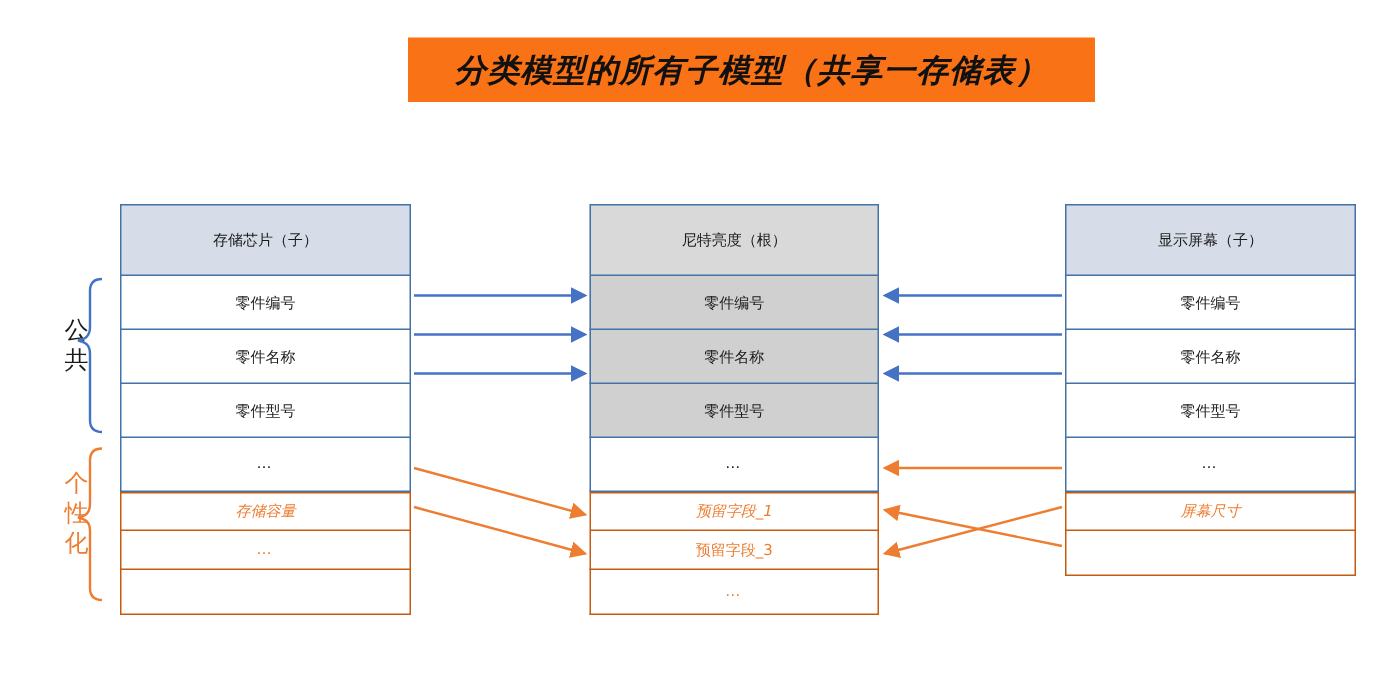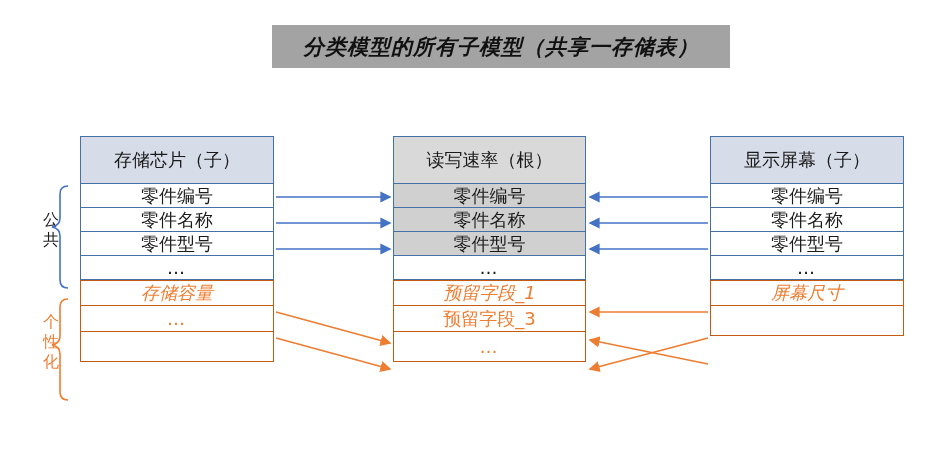--- a/index.html
+++ b/index.html
@@ -9,50 +9,50 @@
     font-family:"DejaVu Sans","Liberation Sans",sans-serif;
     position:relative;
     overflow:hidden;
   }
   #canvas{position:absolute;left:0;top:0;width:926px;height:454px;}
 
   
   #title-banner{
     position:absolute;
     left:272px;top:25px;width:458px;height:43px;
-    background:#a3a3a3;
+    background:#f97316;
     display:flex;align-items:center;justify-content:center;
   }
   #title-text{
     font-size:21px;
     font-style:italic;
     font-weight:bold;
     color:#111111;
     letter-spacing:1px;
     white-space:nowrap;
   }
 
   
   .tbl{position:absolute;}
   .tbl .row{
     box-sizing:border-box;
     display:flex;align-items:center;justify-content:center;
-    font-size:18px;
+    font-size:10px;
     white-space:nowrap;
   }
   .hdr{
     height:48px;
     background:#D6DCE8;
     border:1px solid #4472A8;
     color:#1a1a1a;
     font-size:16px;
   }
   .hdr.mid{background:#D9D9D9;}
   .blue-row{
-    height:24px;
+    height:36px;
     border:1px solid #4472A8;
     border-top:none;
     background:#ffffff;
     color:#1a1a1a;
   }
   .blue-row.filled{background:#D0D0D0;}
   .orange-row{
     height:26px;
     border:1px solid #C55A11;
     border-top:none;
@@ -100,21 +100,21 @@
     <div class="row blue-row">零件编号</div>
     <div class="row blue-row">零件名称</div>
     <div class="row blue-row">零件型号</div>
     <div class="row blue-row dots">…</div>
     <div class="row orange-row first">存储容量</div>
     <div class="row orange-row dots">…</div>
     <div class="row orange-row tall"></div>
   </div>
 
   <div class="tbl" id="tbl-mid" style="left:393px;top:136px;width:193px;">
-    <div class="row hdr mid">读写速率（根）</div>
+    <div class="row hdr mid">尼特亮度（根）</div>
     <div class="row blue-row filled">零件编号</div>
     <div class="row blue-row filled">零件名称</div>
     <div class="row blue-row filled">零件型号</div>
     <div class="row blue-row dots">…</div>
     <div class="row orange-row first">预留字段_1</div>
     <div class="row orange-row">预留字段_3</div>
     <div class="row orange-row tall dots">…</div>
   </div>
 
   <div class="tbl" id="tbl-right" style="left:710px;top:136px;width:194px;">

